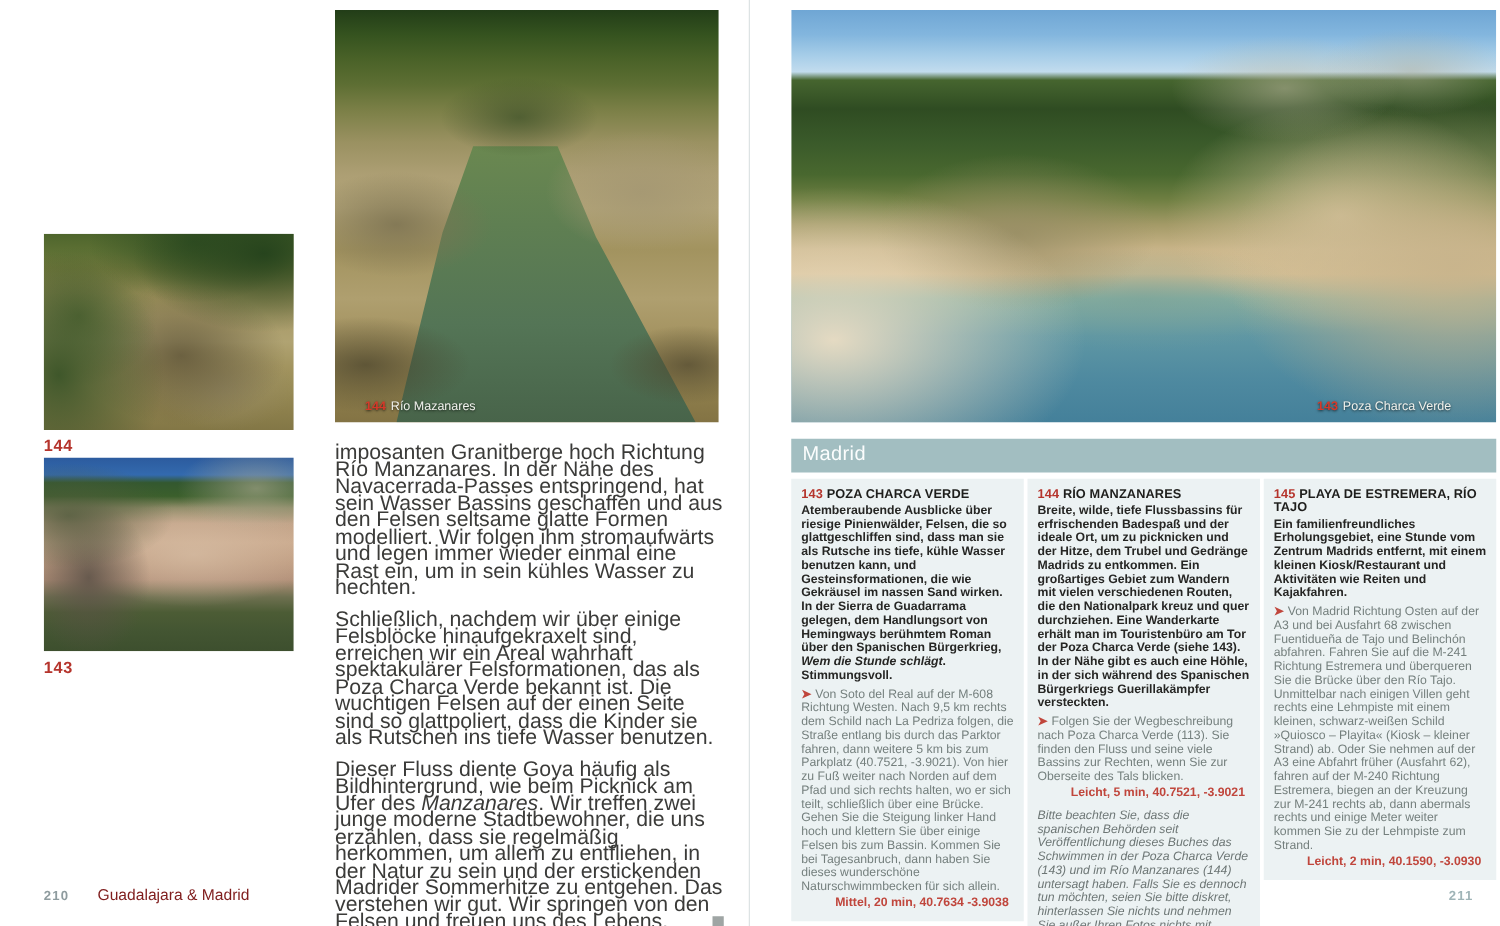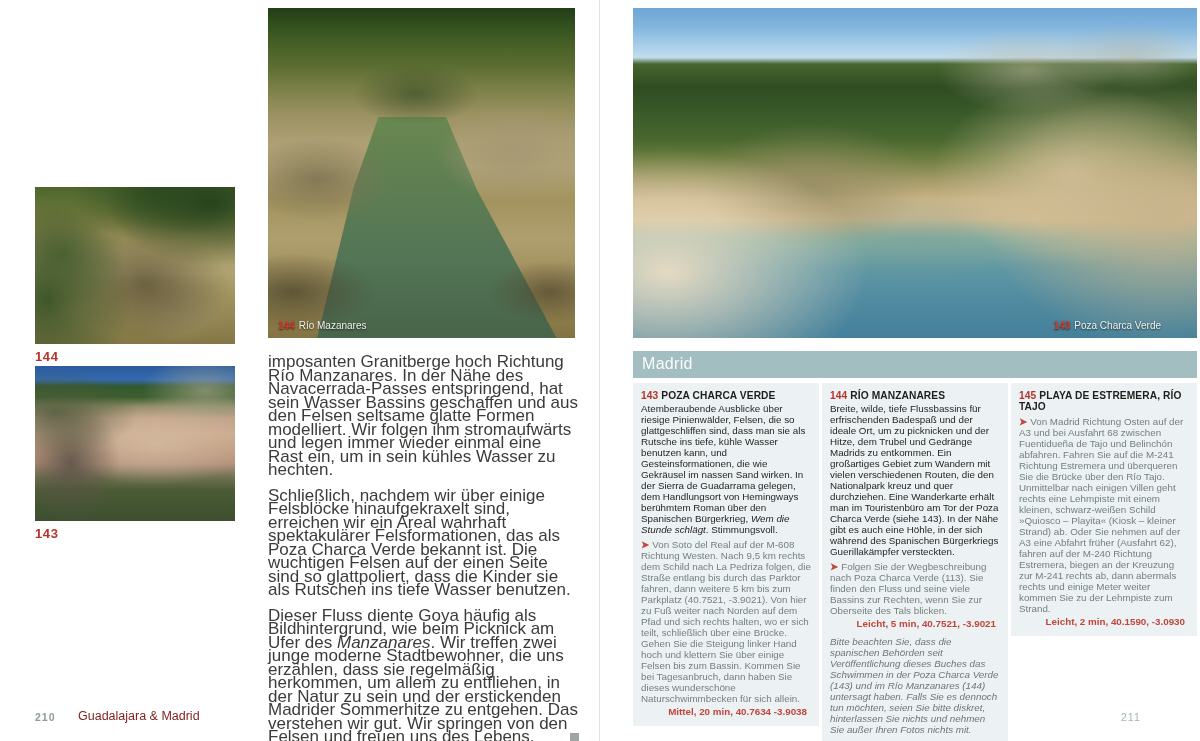--- a/index.html
+++ b/index.html
@@ -49,51 +49,51 @@
     radial-gradient(110px 50px at 88% 15%, rgba(175,172,150,.5), rgba(175,172,150,0) 70%),
     radial-gradient(280px 170px at 6% 80%, rgba(236,222,196,.95), rgba(236,222,196,0) 72%),
     radial-gradient(260px 190px at 94% 62%, rgba(200,180,140,.92), rgba(200,180,140,0) 70%),
     radial-gradient(200px 130px at 78% 50%, rgba(216,198,160,.85), rgba(216,198,160,0) 70%),
     radial-gradient(160px 90px at 32% 54%, rgba(150,140,100,.8), rgba(150,140,100,0) 70%),
     radial-gradient(200px 60px at 50% 70%, rgba(120,160,150,.5), rgba(120,160,150,0) 70%); }
 
   .caption { position:absolute; bottom:7px; font-size:10px; color:#f0f1ec;
     text-shadow:0 1px 2px rgba(0,0,0,.65); white-space:nowrap; }
   .caption .num { color:#d6392a; font-weight:bold; margin-right:4px; }
-  .photo-mid .caption { left:10px; }
+  .photo-mid .caption { left:24px; }
   .photo-big .caption { right:36px; }
 
   .thumb-label { position:absolute; font-size:13px; font-weight:bold; color:#b5342c; letter-spacing:.6px; }
   .lbl-a { left:35px; top:349px; }
   .lbl-b { left:35px; top:526px; }
 
   
   .body-text { position:absolute; left:268px; top:355px; width:311px;
     font-size:17px; line-height:13.5px; color:#3b3b39; }
   .body-text p { margin:0 0 12px 0; }
   .body-text .it { font-style:italic; }
   .end-marker { float:right; width:9px; height:9px; background:#9fa5a4; margin-top:3px; }
 
   .footer-left-num { position:absolute; left:35px; top:711px; font-size:10.5px; font-weight:bold;
     color:#8e9b9e; letter-spacing:1px; }
   .footer-left-chapter { position:absolute; left:78px; top:709px; font-size:12.5px; color:#7f1d1d; }
-  .footer-right-num { position:absolute; left:1121px; top:711px; font-size:10.5px; font-weight:normal;
+  .footer-right-num { position:absolute; left:1159px; top:711px; font-size:10.5px; font-weight:bold;
     color:#9fb4b7; letter-spacing:1px; }
 
   
   .section-bar { position:absolute; left:633px; top:351px; width:564px; height:27px;
     background:#a2bec1; color:#fbfdfd; font-size:16px; line-height:26px;
     padding-left:9px; box-sizing:border-box; letter-spacing:.3px; }
 
   .card { position:absolute; top:383px; width:186px; background:#ecf2f3;
     padding:7px 8px 9px; box-sizing:border-box; font-size:9.8px; line-height:11px; color:#2b2b29; }
   .card-1 { left:633px; } .card-2 { left:822px; } .card-3 { left:1011px; }
   .card .title { font-weight:bold; font-size:10.2px; margin:0 0 2px; color:#1e1e1c; letter-spacing:.1px; }
   .card .title .num { color:#b5342c; margin-right:3px; }
-  .card .desc { font-weight:normal; margin:0 0 4px; color:#262624; }
+  .card .desc { font-weight:bold; margin:0 0 4px; color:#262624; }
   .card .desc .it, .card .it { font-style:italic; }
   .card .dir { margin:4px 0 1px; color:#747f7d; }
   .card .arrow { color:#c0463c; margin-right:3px; font-weight:bold; }
   .card .stats { color:#c0463c; font-weight:bold; margin:2px 4px 0;text-align:right; }
   .card .note { font-style:italic; color:#6d7675; margin:7px 0 0; }
 </style>
 </head>
 <body>
 
 <div class="spread">
@@ -152,19 +152,20 @@
   <div class="card card-2">
     <p class="title"><span class="num">144</span><span>RÍO MANZANARES</span></p>
     <p class="desc"><span>Breite, wilde, tiefe Flussbassins für erfrischenden Badespaß und der ideale Ort, um zu picknicken und der Hitze, dem Trubel und Gedränge Madrids zu entkommen. Ein großartiges Gebiet zum Wandern mit vielen verschiedenen Routen, die den Nationalpark kreuz und quer durchziehen. Eine Wanderkarte erhält man im Touristenbüro am Tor der Poza Charca Verde (siehe 143). In der Nähe gibt es auch eine Höhle, in der sich während des Spanischen Bürgerkriegs Guerillakämpfer versteckten.</span></p>
     <p class="dir"><span class="arrow">➤</span><span>Folgen Sie der Wegbeschreibung nach Poza Charca Verde (113). Sie finden den Fluss und seine viele Bassins zur Rechten, wenn Sie zur Oberseite des Tals blicken.</span></p>
     <p class="stats">Leicht, 5 min, 40.7521, -3.9021</p>
     <p class="note">Bitte beachten Sie, dass die spanischen Behörden seit Veröffentlichung dieses Buches das Schwimmen in der Poza Charca Verde (143) und im Río Manzanares (144) untersagt haben. Falls Sie es dennoch tun möchten, seien Sie bitte diskret, hinterlassen Sie nichts und nehmen Sie außer Ihren Fotos nichts mit.</p>
   </div>
 
   <div class="card card-3">
     <p class="title"><span class="num">145</span><span>PLAYA DE ESTREMERA, RÍO TAJO</span></p>
+    <p class="desc"><span>Ein familienfreundliches Erholungsgebiet, eine Stunde vom Zentrum Madrids entfernt, mit einem kleinen Kiosk/Restaurant und Aktivitäten wie Reiten und Kajakfahren.</span></p>
     <p class="dir"><span class="arrow">➤</span><span>Von Madrid Richtung Osten auf der A3 und bei Ausfahrt 68 zwischen Fuentidueña de Tajo und Belinchón abfahren. Fahren Sie auf die M-241 Richtung Estremera und überqueren Sie die Brücke über den Río Tajo. Unmittelbar nach einigen Villen geht rechts eine Lehmpiste mit einem kleinen, schwarz-weißen Schild »Quiosco – Playita« (Kiosk – kleiner Strand) ab. Oder Sie nehmen auf der A3 eine Abfahrt früher (Ausfahrt 62), fahren auf der M-240 Richtung Estremera, biegen an der Kreuzung zur M-241 rechts ab, dann abermals rechts und einige Meter weiter kommen Sie zu der Lehmpiste zum Strand.</span></p>
     <p class="stats">Leicht, 2 min, 40.1590, -3.0930</p>
   </div>
 
   <div class="footer-right-num">211</div>
 
 </div>
 
 </body></html>

